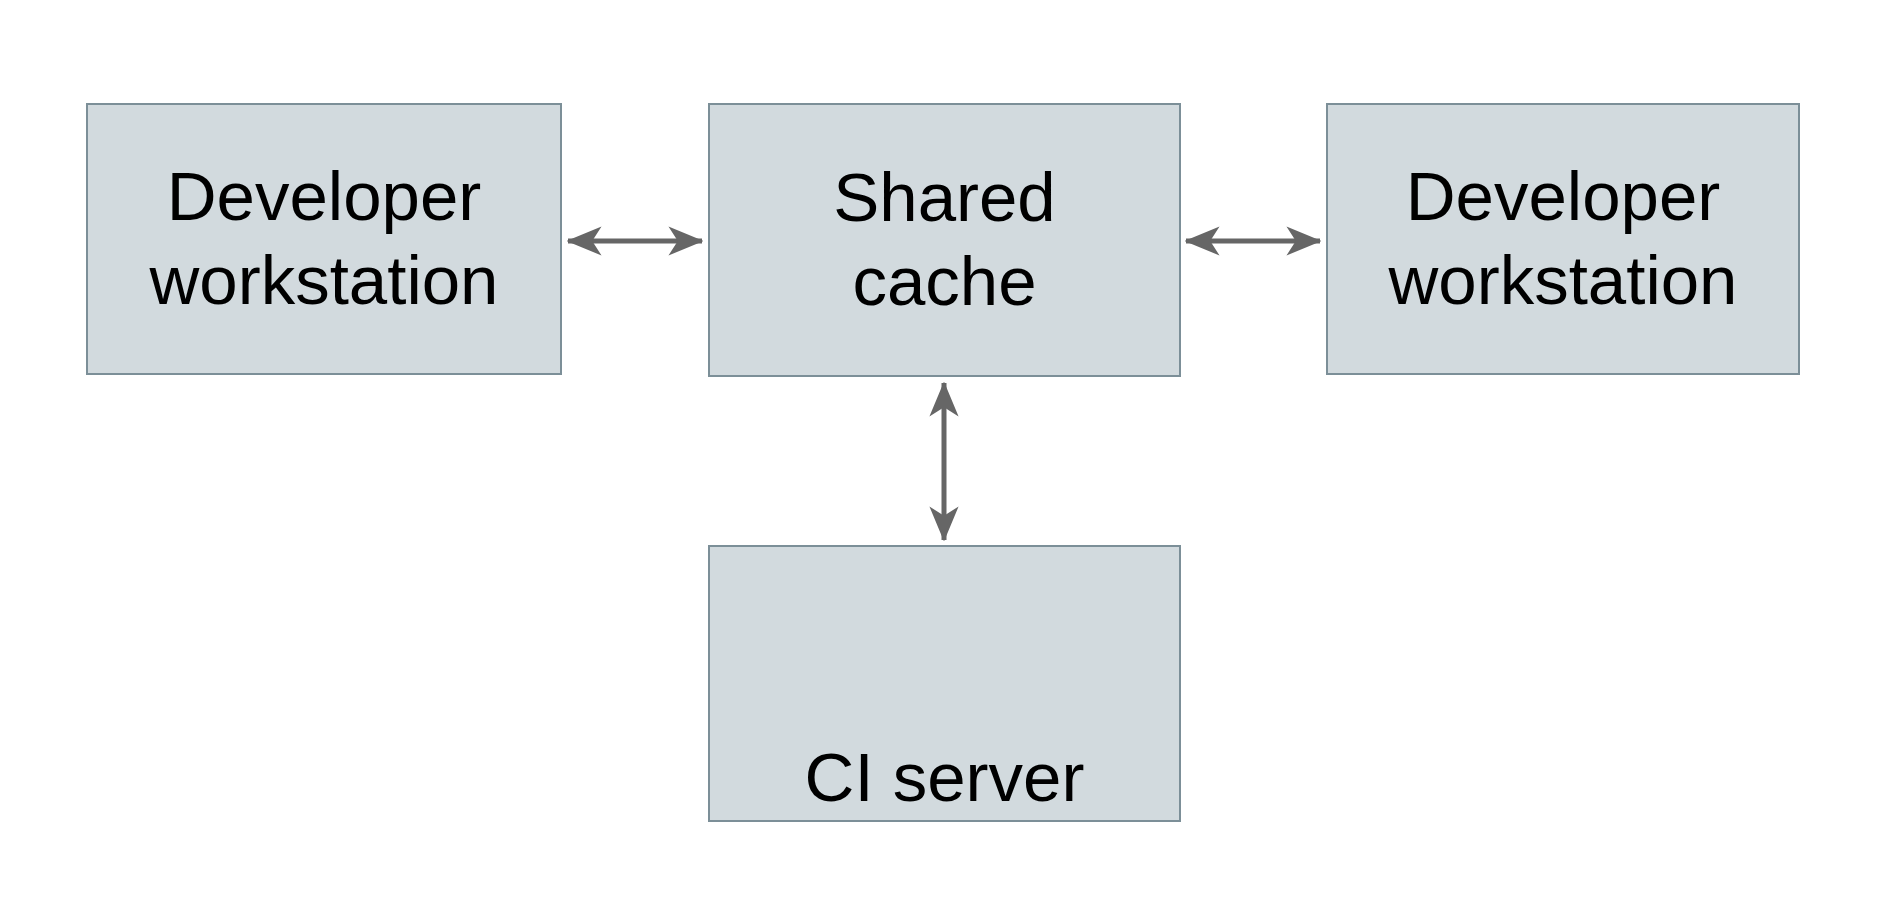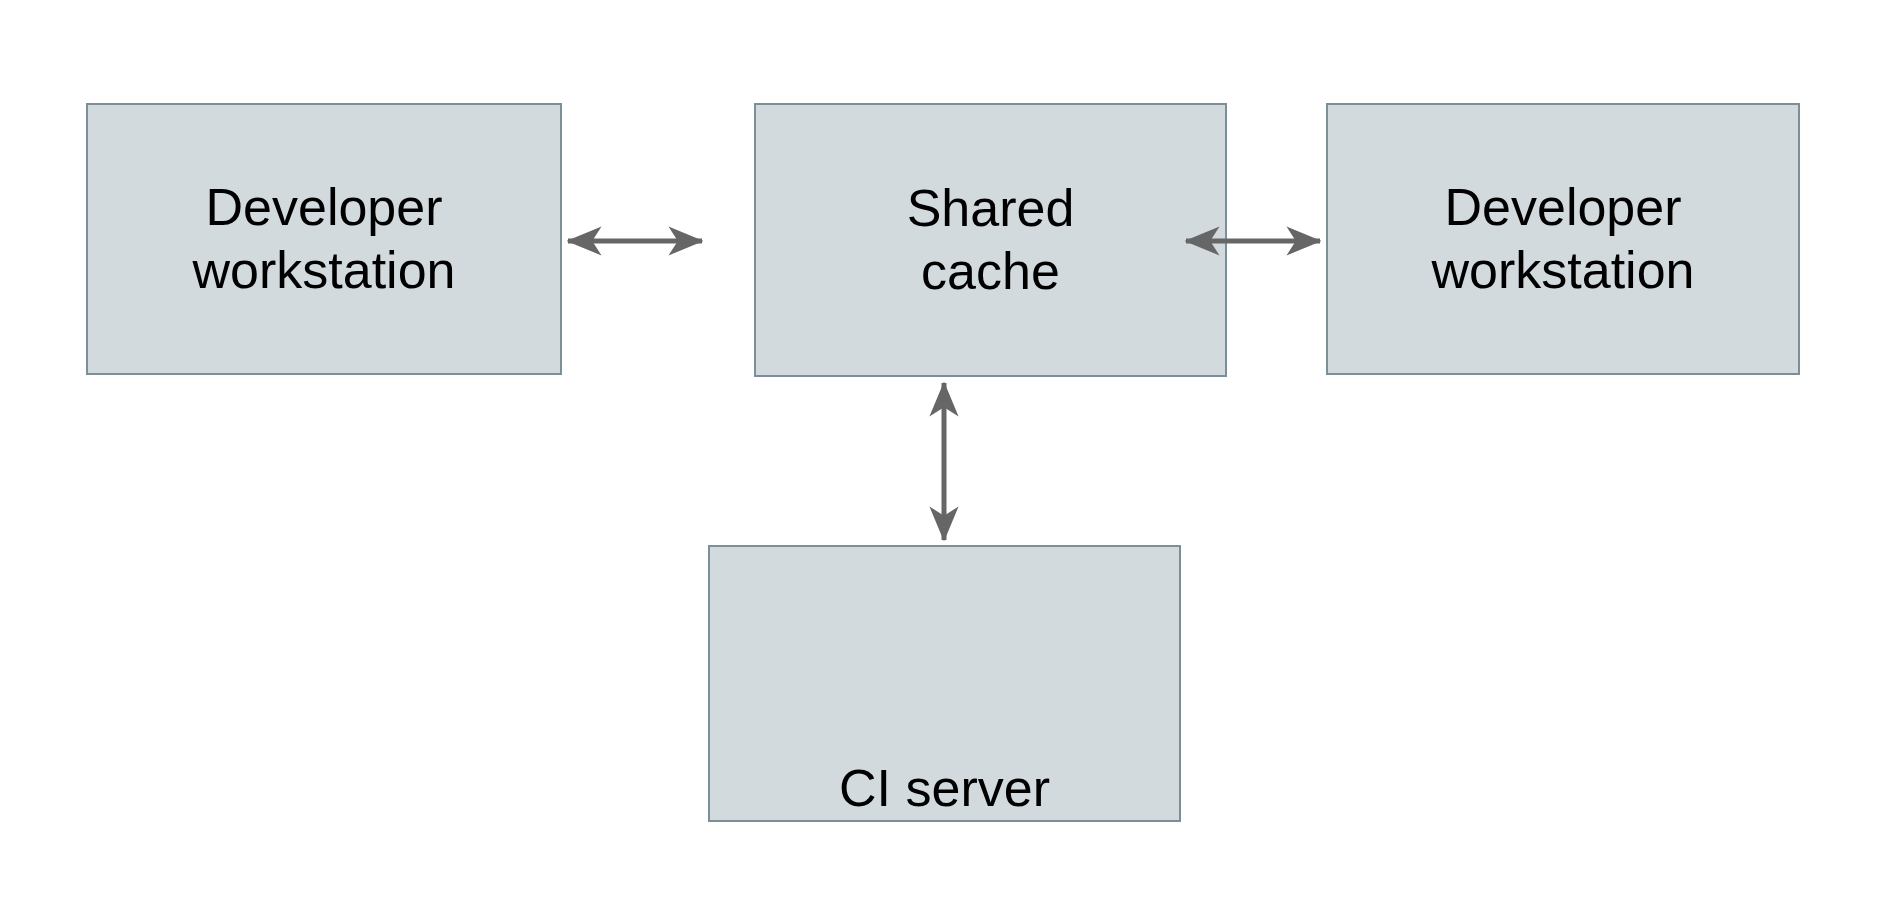--- a/index.html
+++ b/index.html
@@ -24,28 +24,28 @@
   .node {
     position: absolute;
     background: var(--box-fill);
     border: 2px solid var(--box-border);
     display: flex;
     align-items: center;
     justify-content: center;
   }
   .node .label {
     color: var(--text-color);
-    font-size: 52px;
+    font-size: 69px;
     line-height: 1.22;
     text-align: center;
     white-space: pre-line;
     letter-spacing: 0px;
   }
   .node-left   { left: 86px;   top: 103px; width: 476px; height: 272px; }
-  .node-center { left: 708px;  top: 103px; width: 473px; height: 274px; margin-left: 46px; }
+  .node-center { left: 708px;  top: 103px; width: 473px; height: 274px; }
   .node-right  { left: 1326px; top: 103px; width: 474px; height: 272px; }
   .node-ci     { left: 708px;  top: 545px; width: 473px; height: 277px; align-items: flex-end; }
 
   .edge { position: absolute; overflow: visible; }
   .edge-left  { left: 562px;  top: 216px; width: 146px; height: 50px; }
   .edge-right { left: 1181px; top: 216px; width: 145px; height: 50px; }
   .edge-down  { left: 919px;  top: 378px; width: 50px;  height: 167px; }
 
   .edge line {
     stroke: var(--arrow-color);

